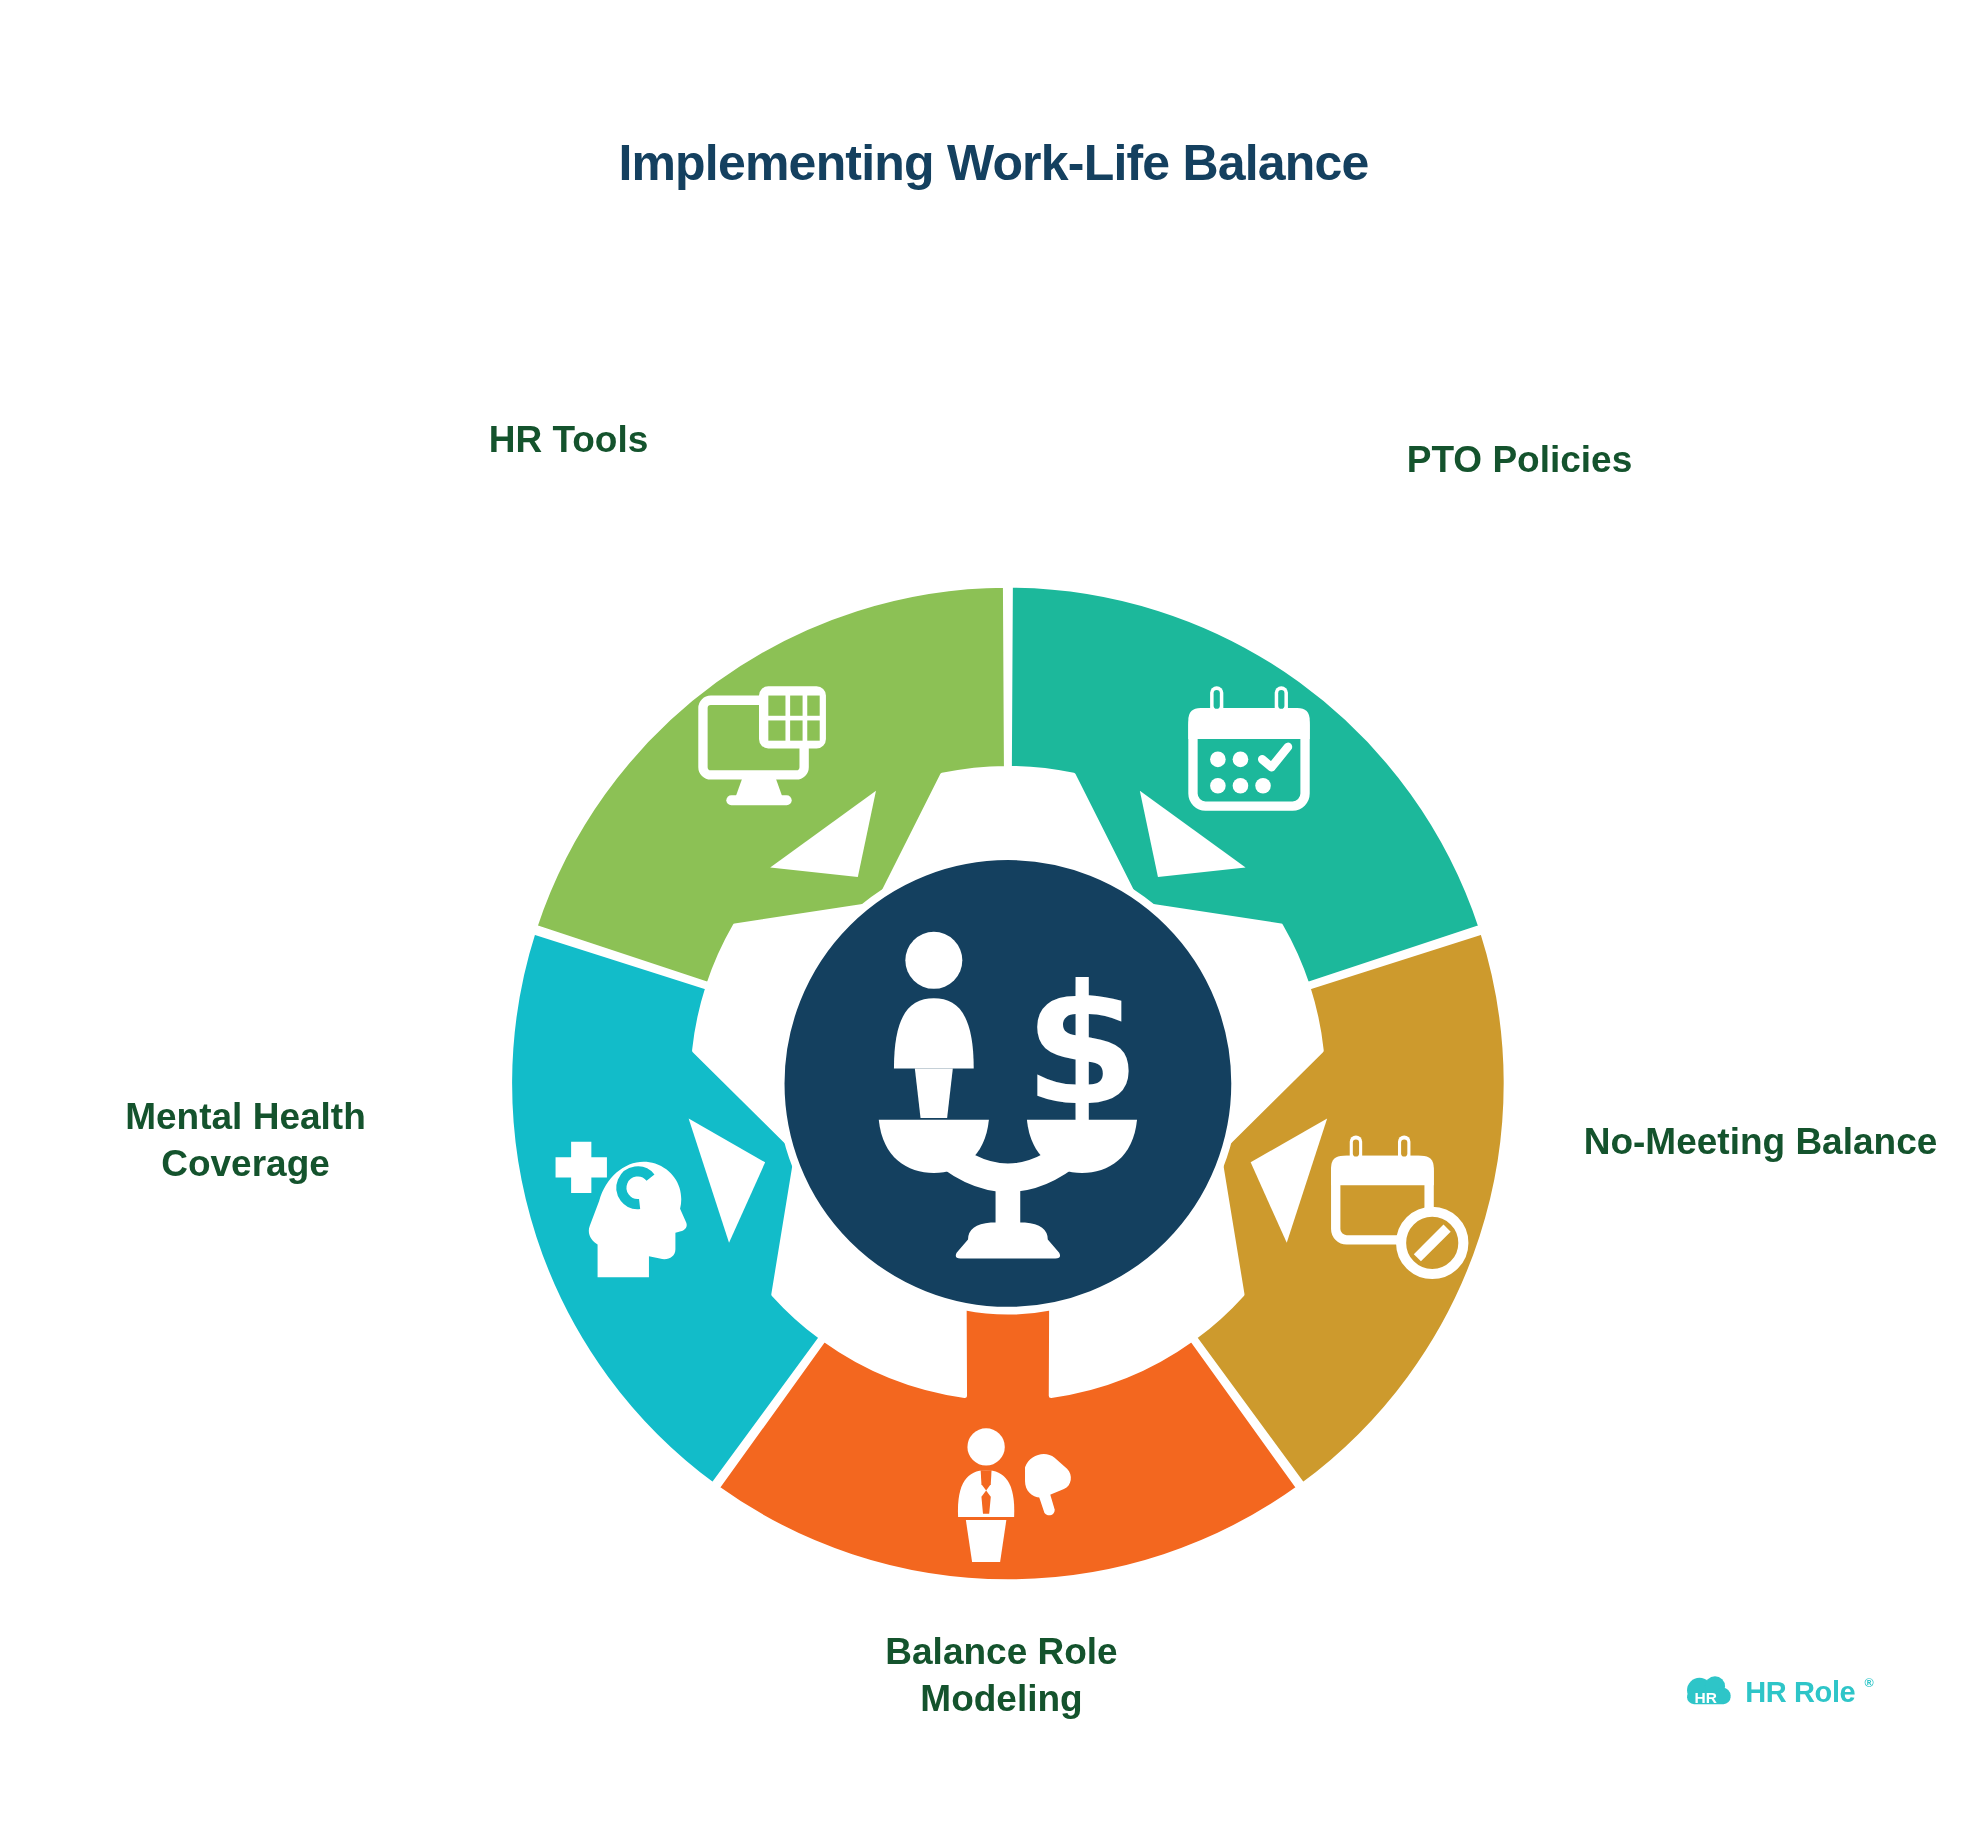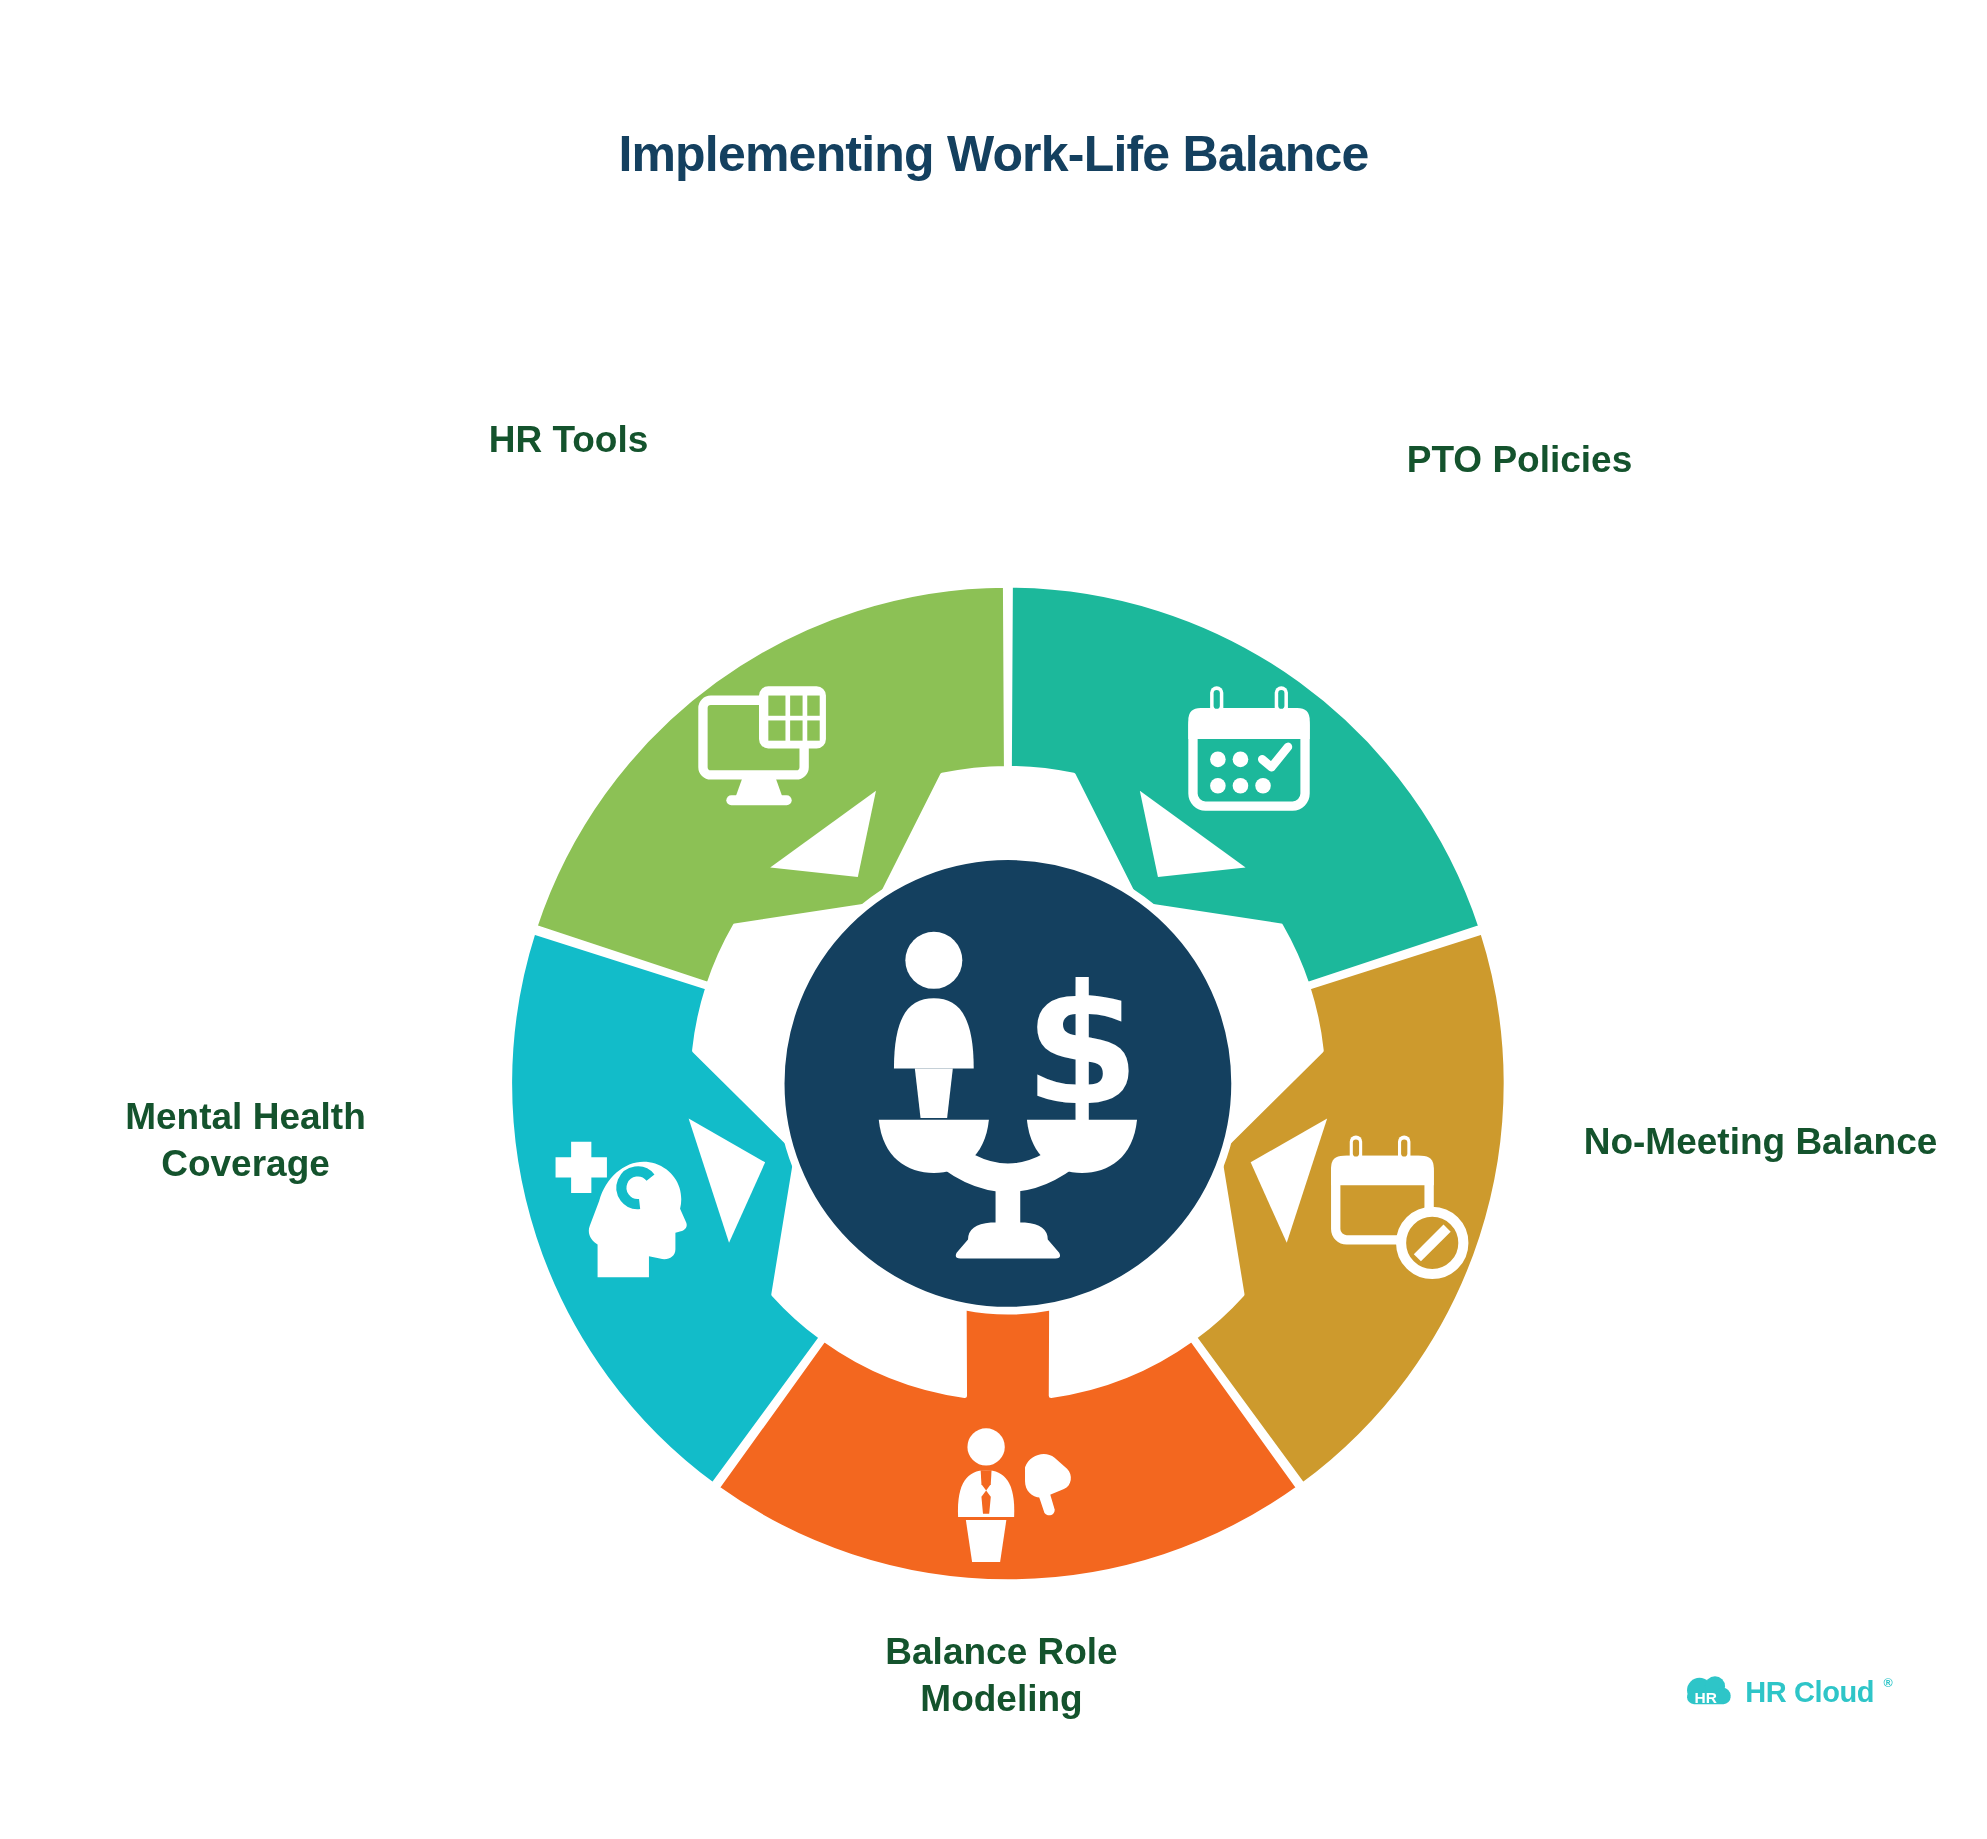--- a/index.html
+++ b/index.html
@@ -1,18 +1,18 @@
 <!DOCTYPE html>
 <html style="font-size:12.5px"><head>
 <meta charset="utf-8">
 <style>
   html,body{margin:0;padding:0;background:#fff;}
   body{font-family:"Liberation Sans",sans-serif;}
   .canvas{position:relative;width:1987px;height:1840px;background:#fff;overflow:hidden;color:#14405F;}
-  .title{position:absolute;left:0;right:0;top:118px;margin:7px;text-align:center;
+  .title{position:absolute;left:0;right:0;top:118px;margin:16px;text-align:center;
          font-size:50px;font-weight:700;letter-spacing:-0.8px;color:#14405F;}
   .seg-label{position:absolute;font-size:37px;font-weight:700;line-height:47px;
              text-align:center;color:#14532d;}
   #lbl-hr-tools{left:413px;top:416px;width:311px;}
   #lbl-pto{left:1364px;top:436px;width:311px;}
   #lbl-no-meeting{left:1566px;top:1118px;width:389px;}
   #lbl-mental{left:113px;top:1093px;width:265px;}
   #lbl-manager{left:869px;top:1628px;width:265px;}
   #wheel{position:absolute;left:0;top:0;width:1987px;height:1840px;}
   .logo{position:absolute;left:1680px;top:1670px;display:flex;align-items:center;gap:9.3px;}
@@ -113,18 +113,18 @@
   <div class="logo">
     <svg width="56" height="45" viewBox="0 0 72 58">
       <g fill="#2EC5C8">
         <circle cx="25" cy="26" r="16"></circle>
         <circle cx="45" cy="21" r="13"></circle>
         <circle cx="55" cy="33" r="10"></circle>
         <rect x="9" y="26" width="56" height="18" rx="9"></rect>
       </g>
       <text x="33" y="42" text-anchor="middle" font-size="20" font-weight="bold" fill="#ffffff" font-family="'Liberation Sans',sans-serif">HR</text>
     </svg>
-    <span class="logo-text">HR Cloud</span>
+    <span class="logo-text">HR Role</span>
     <span class="logo-reg">®</span>
   </div>
 
 </div>
 
 
 </body></html>

